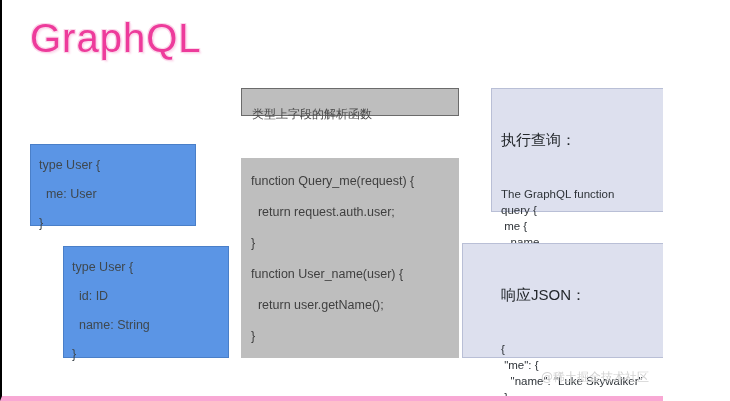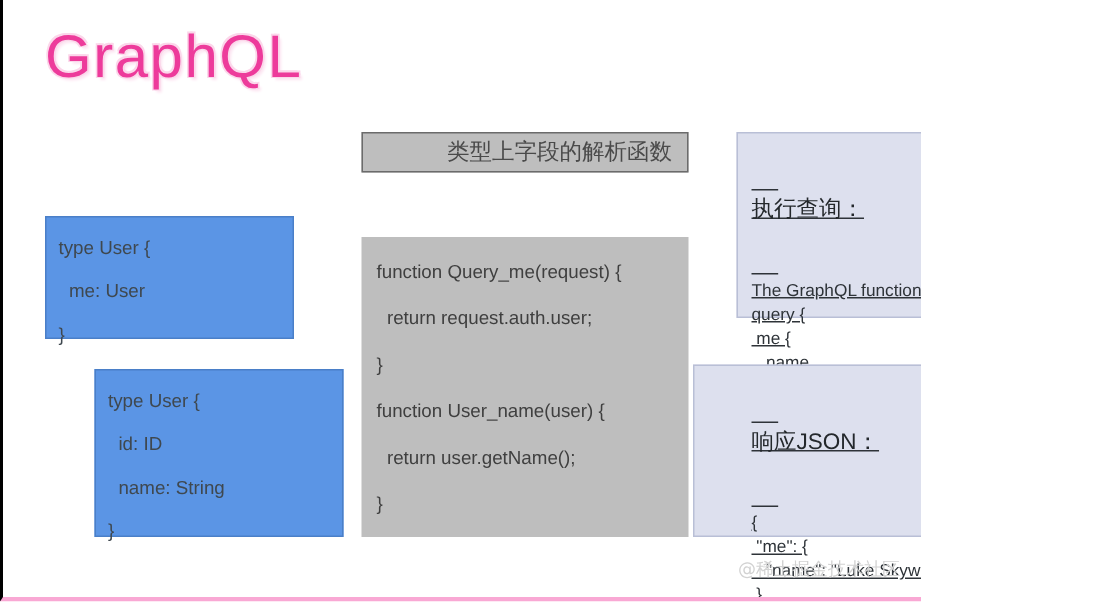--- a/index.html
+++ b/index.html
@@ -2,28 +2,28 @@
 <html><head>
 <meta charset="utf-8">
 <style>
   html, body {
     margin: 0;
     padding: 0;
     background: #ffffff;
   }
   #slide {
     position: relative;
-    width: 614px;
+    width: 663px;
     height: 401px;
     background: #ffffff;
     overflow: hidden;
     font-family: "Liberation Sans", sans-serif;
     box-sizing: border-box;
     border-left: 2px solid #000000;
-    border-bottom: 3px solid #f9a8d4;
+    border-bottom: 5px solid #f9a8d4;
   }
 
   
   #title {
     position: absolute;
     left: 28px;
     top: 16px;
     font-size: 40px;
     line-height: 44px;
     font-weight: 400;
@@ -61,42 +61,40 @@
     font-size: 12.5px;
     line-height: 29px;
     padding: 6px 8px 4px 8px;
     color: #3F484F;
   }
 
   
   .gray-head {
     background: #BEBEBE;
     border: 1px solid #6B6B6B;
-    font-size: 15px;
+    font-size: 12px;
     line-height: 25px;
-    padding: 0 10px;
+    padding: 13px 10px;
     color: #4A4A4A;
-    text-align: right;
   }
   .gray-code {
     background: #BEBEBE;
     border: none;
     font-size: 12.5px;
     line-height: 31px;
     padding: 8px 10px;
     color: #3F3F3F;
   }
 
   
   .lav {
     background: #DDE0EE;
     border: 1px solid #B9BFD6;
     color: #2E3338;
     padding: 5px 9px 6px 9px;
-    text-decoration: underline;
   }
   .lav-title {
     font-size: 15px;
     line-height: 20px;
     color: #24282C;
     display: block;
   }
   .lav-body {
     font-size: 11.5px;
     line-height: 16px;

